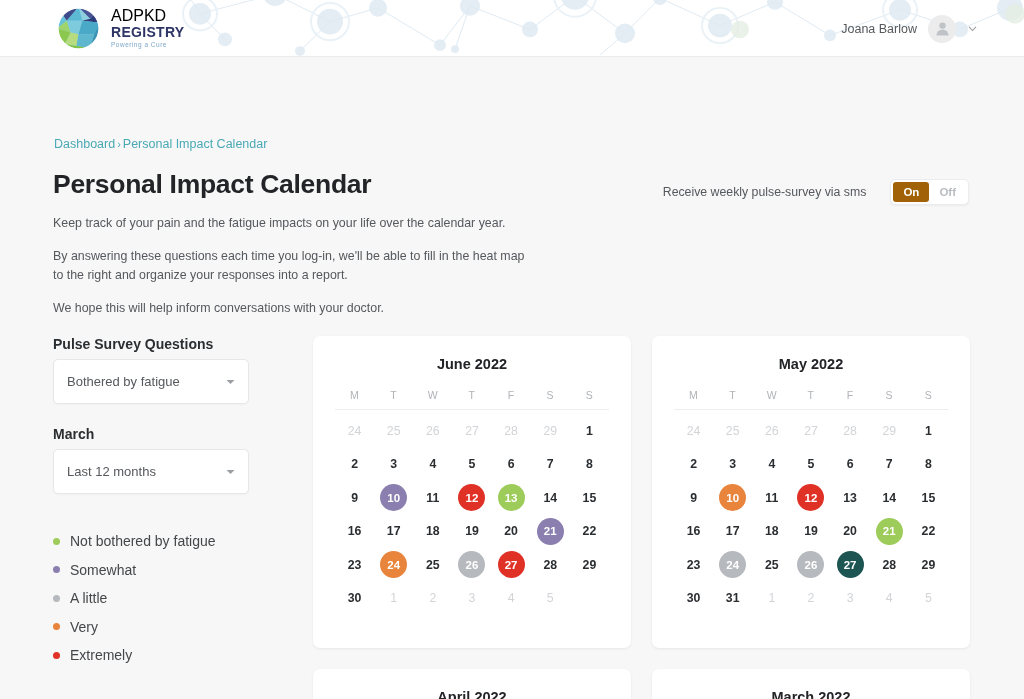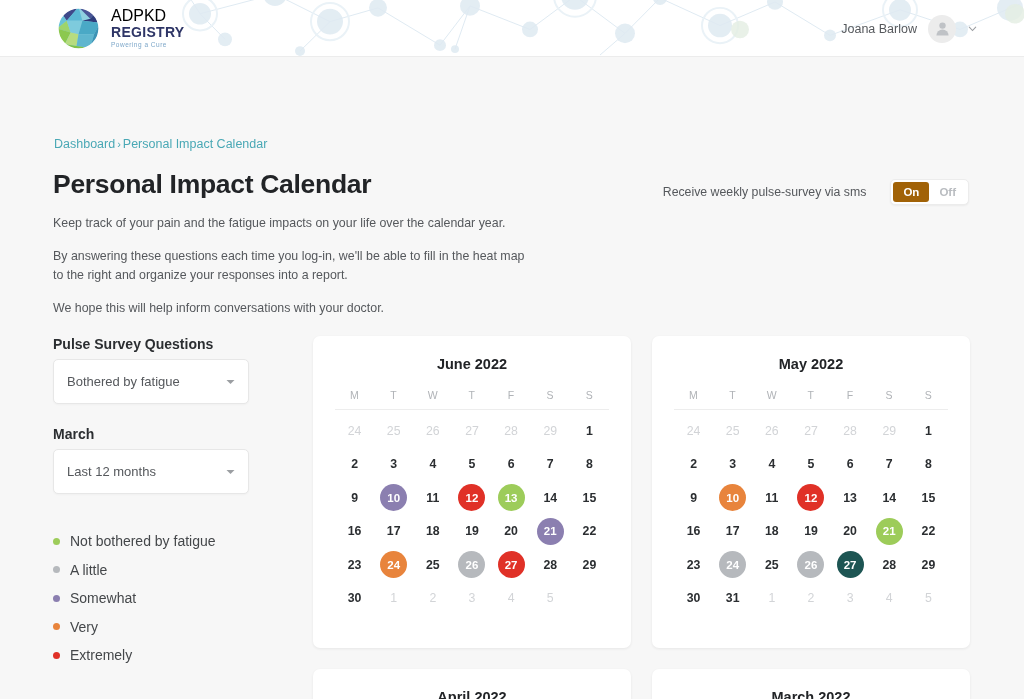--- a/index.html
+++ b/index.html
@@ -280,26 +280,26 @@
         <path d="M0.5 1 L4.5 5 L8.5 1 Z" fill="#9b9ea2"></path>
       </svg>
     </div>
 
     <div class="legend" id="legend">
         <div class="legend-item">
           <span class="legend-dot" style="background: rgb(157, 204, 90);"></span>
           <span class="legend-text">Not bothered by fatigue</span>
         </div>
         <div class="legend-item">
+          <span class="legend-dot" style="background: rgb(139, 127, 176);"></span>
+          <span class="legend-text">Somewhat</span>
+        </div>
+        <div class="legend-item">
           <span class="legend-dot" style="background: rgb(182, 185, 189);"></span>
           <span class="legend-text">A little</span>
-        </div>
-        <div class="legend-item">
-          <span class="legend-dot" style="background: rgb(139, 127, 176);"></span>
-          <span class="legend-text">Somewhat</span>
         </div>
         <div class="legend-item">
           <span class="legend-dot" style="background: rgb(232, 132, 60);"></span>
           <span class="legend-text">Very</span>
         </div>
         <div class="legend-item">
           <span class="legend-dot" style="background: rgb(224, 49, 39);"></span>
           <span class="legend-text">Extremely</span>
         </div>
       </div>

